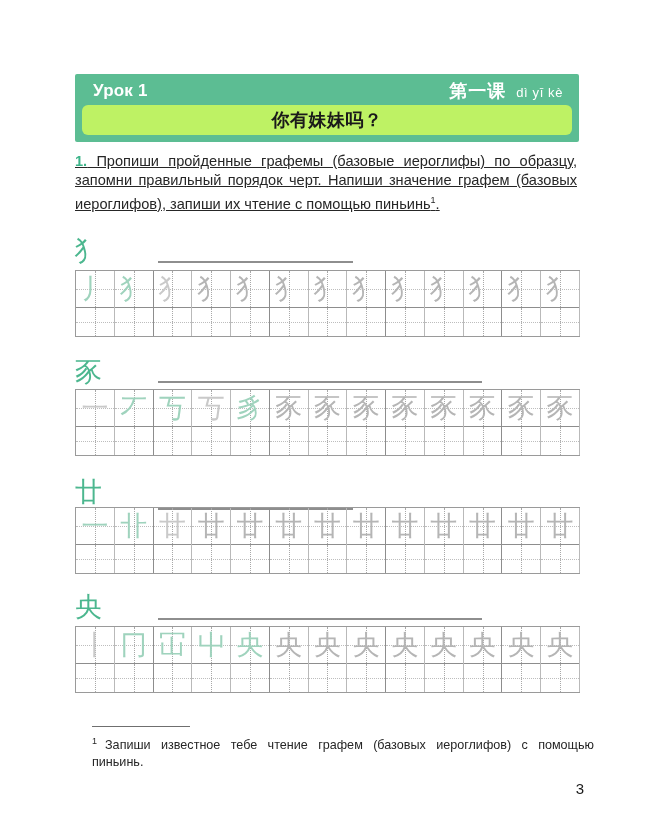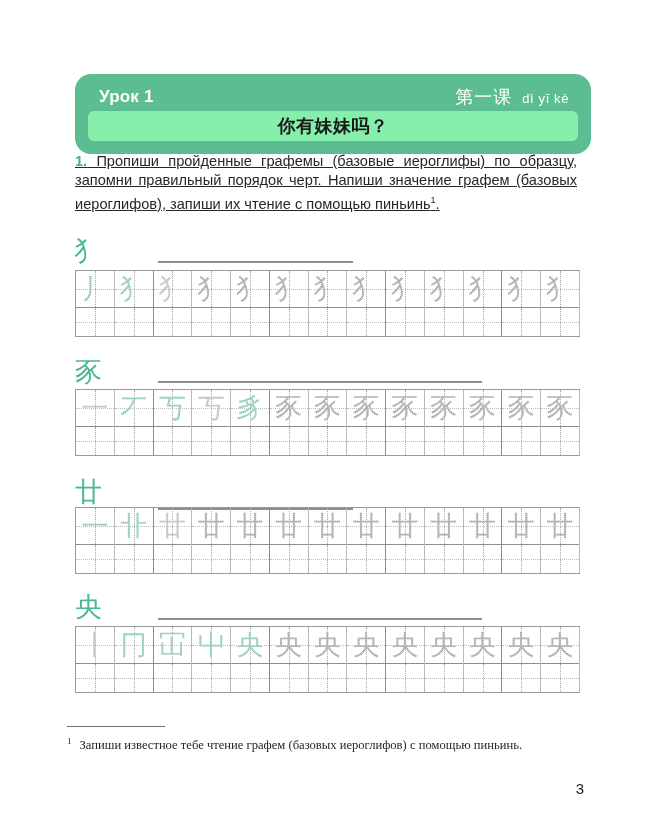--- a/index.html
+++ b/index.html
@@ -22,22 +22,22 @@
     width: 650px; height: 839px;
   }
 
   
   .lesson-header {
     position: absolute;
     left: 75px;
     top: 74px;
     width: 500px;
     background: #5cbd93;
-    border-radius: 16px;
-    padding: 8px;
+    border-radius: 2px;
+    padding: 2px;
   }
   .lesson-header-top {
     display: flex;
     align-items: center;
     justify-content: space-between;
     height: 29px;
     padding: 0 14px 0 16px;
     box-sizing: border-box;
   }
   .lesson-label {
@@ -49,33 +49,33 @@
   }
   .lesson-cn-wrap {
     display: flex;
     align-items: baseline;
     gap: 10px;
     color: #ffffff;
     white-space: nowrap;
   }
   .lesson-cn {
     font-size: 18px;
-    font-weight: normal;
+    font-weight: bold;
     font-family: "DejaVu Sans", "Liberation Sans", sans-serif;
     letter-spacing: 1px;
   }
   .lesson-py {
     font-size: 13px;
     font-weight: normal;
     letter-spacing: .6px;
   }
 
   .lesson-title-box {
     margin: 0 5px 5px 5px;
-    background: #86efac;
+    background: #bef264;
     border-radius: 6px;
     height: 30px;
     display: flex;
     align-items: center;
     justify-content: center;
     gap: 9px;
   }
   .title-cn {
     font-size: 18px;
     font-weight: bold;
@@ -186,24 +186,23 @@
     line-height: 30px;
     color: #b5b5b5;
     user-select: none;
   }
   .glyph.partial { color: #9fd3bd; }
   .glyph.faint { color: #c9c9c9; }
 
   
   .footnote {
     position: absolute;
-    left: 67px;
+    left: 92px;
     top: 726px;
     width: 502px;
-    font-family: Liberation Serif, serif;
   }
   .fn-rule {
     width: 98px;
     height: 1px;
     background: #6f6f6f;
     margin-bottom: 6px;
   }
   .fn-body {
     font-size: 12.6px;
     line-height: 16.4px;

